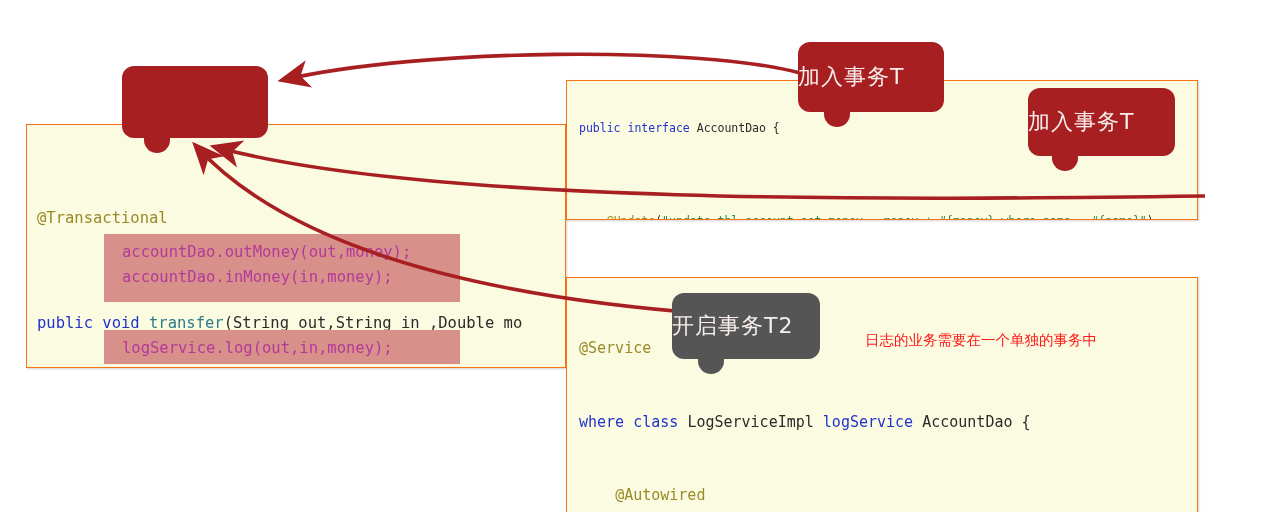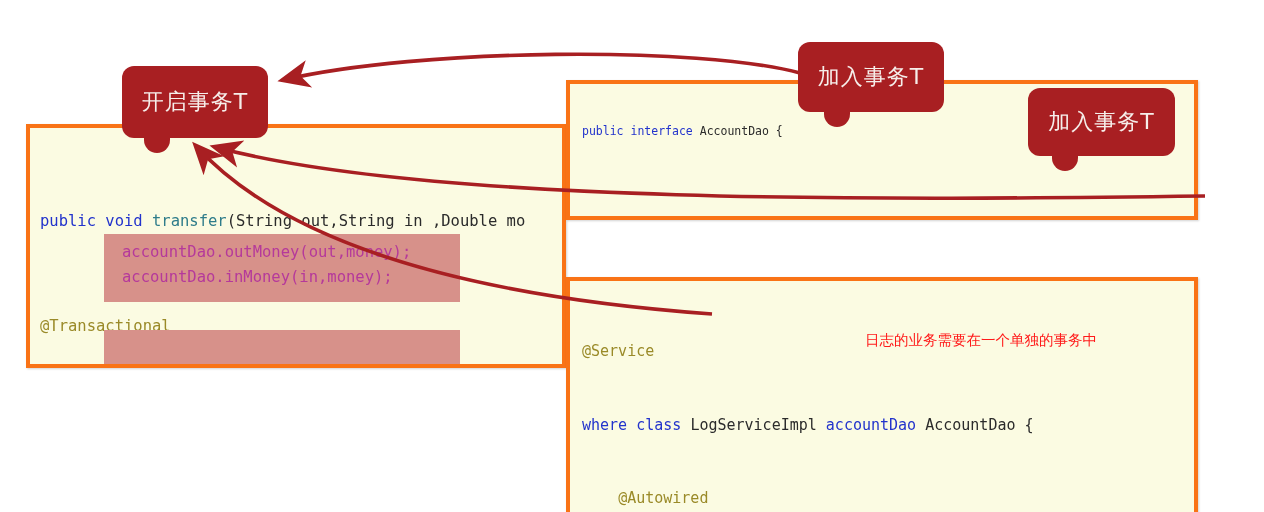--- a/index.html
+++ b/index.html
@@ -9,21 +9,21 @@
     font-family:"DejaVu Sans","Liberation Sans",sans-serif;
     overflow:hidden;
     position:relative;
   }
   #stage{position:absolute;left:0;top:0;width:1264px;height:512px;}
 
   
   .panel{
     position:absolute;
     background:#fbfbe2;
-    border:4px solid #f97316;
+    border:1px solid #f97316;
     box-sizing:border-box;
     overflow:hidden;
   }
   .panel.shadow{box-shadow:1px 1px 2px rgba(0,0,0,.18);}
 
   .codebig{
     font-family:"DejaVu Sans Mono","Liberation Mono",monospace;
     font-size:15.5px;
     line-height:35px;
     white-space:pre;
@@ -58,21 +58,21 @@
     font-family:"DejaVu Sans Mono","Liberation Mono",monospace;
     font-size:15.5px;
     color:#b5399b;
     white-space:pre;
   }
 
   
   .bubble{
     position:absolute;
     border-radius:12px;
-    display:flex;align-items:center;justify-content:center;
+    display:flex;align-items:center;
     color:#f6eeea;
     font-family:"DejaVu Sans","Liberation Sans",sans-serif;
     font-size:22px;
     letter-spacing:1px;
     box-sizing:border-box;
   }
   .bubble.red{background:#a81f22;}
   .bubble.gray{background:#555555;}
   .bubble .tail{
     position:absolute;
@@ -95,57 +95,58 @@
 
   svg.arrows{position:absolute;left:0;top:0;width:1264px;height:512px;pointer-events:none;}
 </style>
 </head>
 <body>
 
 <div id="stage">
 
   <div class="panel shadow" style="left:26px;top:124px;width:540px;height:244px;">
     <div class="codebig" style="position:absolute;left:10px;top:6px;">
+      <div><span class="ann">@Transactional</span></div>
       <div><span class="kw">public </span><span class="kw">void </span><span class="typ">transfer</span><span class="pln">(String out,String in ,Double mo</span></div>
-      <div><span class="ann">@Transactional</span></div>
       
       
       
       
       
       
       
     </div>
   </div>
 
   <div class="hl" style="left:104px;top:234px;width:356px;height:34px;"></div>
   <div class="hl-txt" style="left:122px;top:243px;">accountDao.outMoney(out,money);</div>
 
   <div class="hl" style="left:104px;top:268px;width:356px;height:34px;"></div>
   <div class="hl-txt" style="left:122px;top:268px;">accountDao.inMoney(in,money);</div>
 
   <div class="hl" style="left:104px;top:330px;width:356px;height:34px;"></div>
+  <div class="hl-txt" style="left:122px;top:339px;">logService.log(out,in,money);</div>
 
   <div class="panel shadow" style="left:566px;top:80px;width:632px;height:140px;">
     <div class="codesmall" style="position:absolute;left:12px;top:9px;">
       <div><span class="kw">public interface </span><span class="pln">AccountDao {</span></div>
       <div>&nbsp;</div>
       <div><span class="pln">    </span><span class="ann">@Update</span><span class="pln">(</span><span class="str">"update tbl_account set money = money + #{money} where name = #{name}"</span><span class="pln">)</span></div>
       
       
       
       
       
     </div>
   </div>
 
   <div class="panel shadow" style="left:566px;top:277px;width:632px;height:239px;">
     <div class="codemed" style="position:absolute;left:12px;top:9px;">
       <div><span class="ann">@Service</span></div>
-      <div><span class="kw">where class </span><span class="pln">LogServiceImpl </span><span class="kw">accountDao </span><span class="pln">AccountDao {</span></div>
+      <div><span class="kw">where class </span><span class="pln">LogServiceImpl </span><span class="kw">logService </span><span class="pln">AccountDao {</span></div>
       <div><span class="pln">    </span><span class="ann">@Autowired</span></div>
       
       
       
       
       
       
     </div>
   </div>
 
@@ -159,28 +160,31 @@
     </defs>
 
     <path d="M 800,73 C 700,46 420,48 283,80" fill="none" stroke="#a81f22" stroke-width="3.6" marker-end="url(#ah)"></path>
 
     <path d="M 1205,196 C 900,200 430,205 215,147" fill="none" stroke="#a81f22" stroke-width="3.6" marker-end="url(#ah)"></path>
 
     <path d="M 712,314 C 520,300 300,260 196,146" fill="none" stroke="#a81f22" stroke-width="3.6" marker-end="url(#ah)"></path>
   </svg>
 
   <div class="bubble red" style="left:122px;top:66px;width:146px;height:72px;">
-    <span>开启事务T</span>
     <span class="tail" style="left:22px;"></span>
   </div>
 
   <div class="bubble red" style="left:798px;top:42px;width:146px;height:70px;">
     <span>加入事务T</span>
     <span class="tail" style="left:26px;"></span>
   </div>
 
   <div class="bubble red" style="left:1028px;top:88px;width:147px;height:68px;">
     <span>加入事务T</span>
     <span class="tail" style="left:24px;"></span>
   </div>
 
+  <div class="bubble gray" style="left:672px;top:293px;width:148px;height:66px;">
+    <span>开启事务T2</span>
+    <span class="tail" style="left:26px;"></span>
+  </div>
 
 </div>
 
 </body></html>

